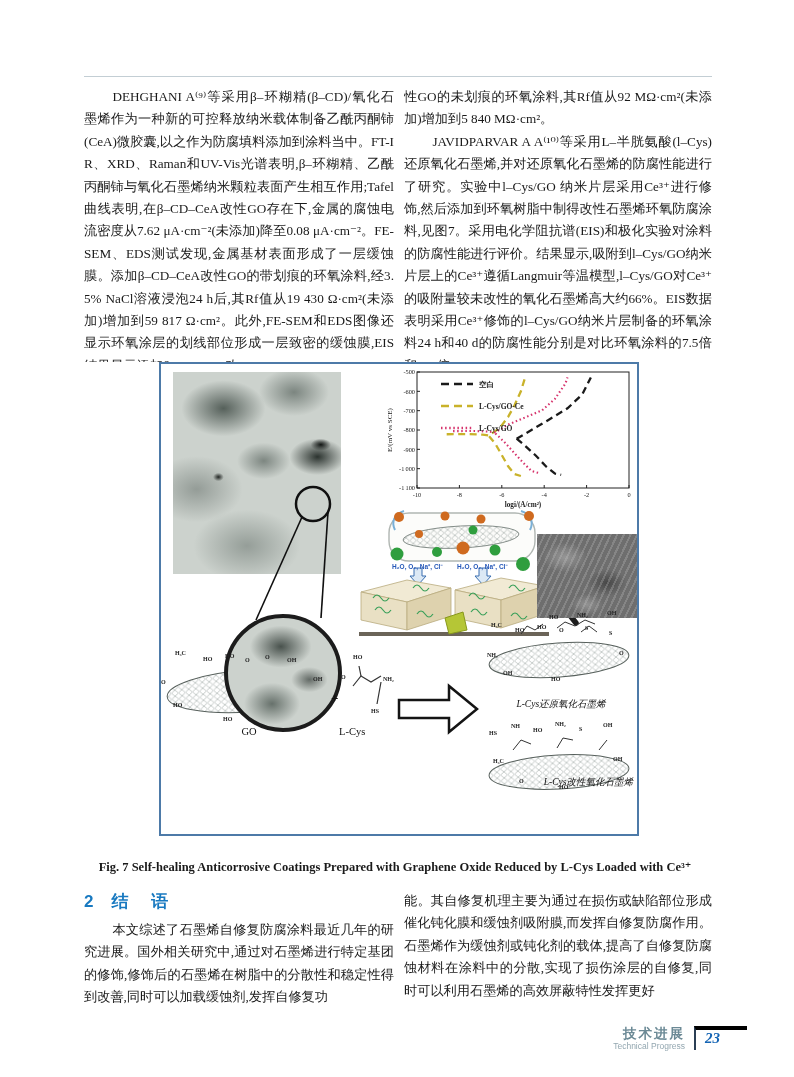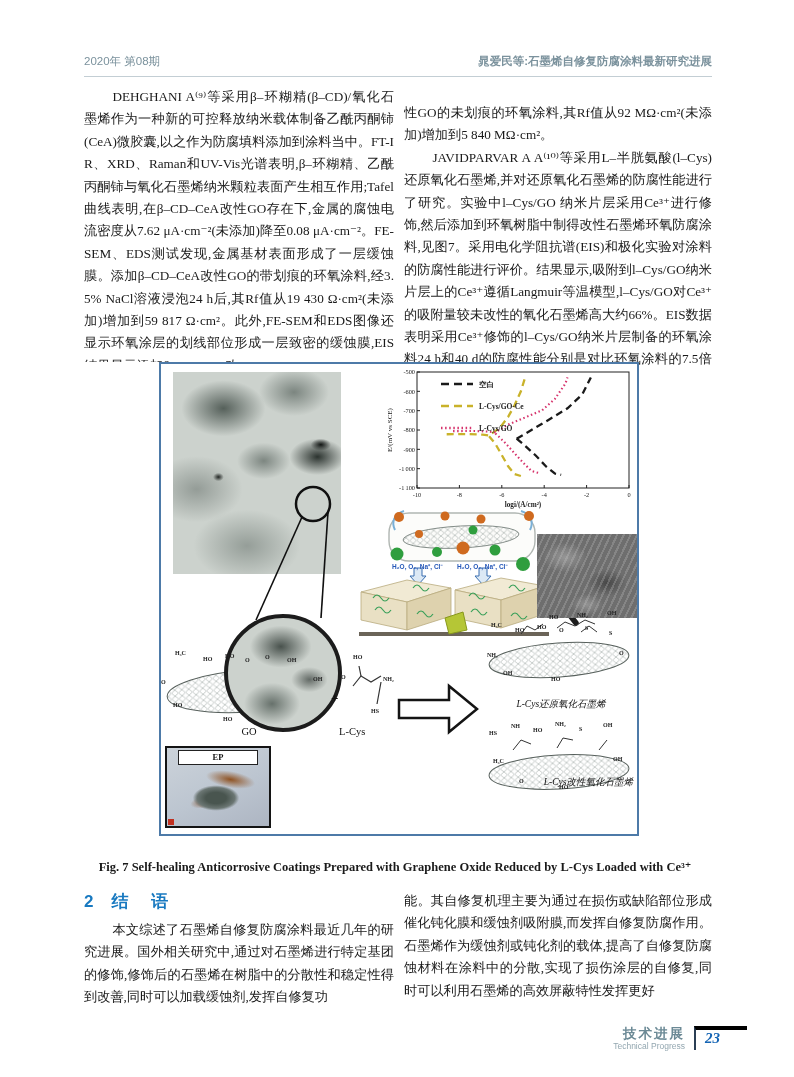--- a/index.html
+++ b/index.html
@@ -9,21 +9,21 @@
   .header{position:absolute;left:84px;right:82px;top:54px;display:flex;justify-content:space-between;
           font-family:"Liberation Sans","DejaVu Sans",sans-serif;font-size:11.5px;color:#7b929d;}
   .header .rt{font-weight:700;}
   .header-rule{position:absolute;left:84px;right:82px;top:76px;height:1px;background:#c3ced4;}
   
   .col{position:absolute;width:310px;font-size:13.2px;line-height:22.4px;text-align:justify;
        word-break:break-all;overflow:hidden;}
   .col p{margin:0;}
   .indent{text-indent:2.15em;}
   .col-l1{left:84px;top:86px;height:276px;}
-  .col-r1{left:404px;top:102px;width:308px;height:276px;}
+  .col-r1{left:404px;top:86px;width:308px;height:276px;}
   
   .figure-box{position:absolute;left:159px;top:362px;width:480px;height:474px;
               border:2px solid #4d7aa8;background:#fff;box-sizing:border-box;}
   .fig-inner{position:absolute;left:0;top:0;width:476px;height:470px;}
   .fig-art{position:absolute;left:0;top:0;}
   .tem{position:absolute;left:12px;top:8px;width:168px;height:202px;}
   .tem-texture{background-color:#ccd2cd;background-image:
     radial-gradient(60px 40px at 30% 18%, rgba(52,64,58,.78), rgba(52,64,58,0) 70%),
     radial-gradient(50px 34px at 72% 10%, rgba(70,82,76,.6), rgba(70,82,76,0) 70%),
     radial-gradient(40px 26px at 86% 42%, rgba(26,34,30,.9), rgba(26,34,30,0) 70%),
@@ -86,24 +86,20 @@
   .f-cn{font-size:13.5px;font-weight:700;color:#6b8995;letter-spacing:2px;line-height:15px;}
   .f-en{font-size:8.5px;color:#93a7b0;line-height:10px;}
   .f-num{border-top:4px solid #000000;border-left:2px solid #2b3f55;padding:0 27px 3px 9px;
          font:italic 700 15px "Liberation Serif",serif;color:#1464b4;}
 </style>
 </head>
 <body>
 
 <div class="page">
 
-  <div class="header">
-    <span>2020年 第08期</span>
-    <span class="rt">晁爱民等:石墨烯自修复防腐涂料最新研究进展</span>
-  </div>
   <div class="header-rule"></div>
 
   <div class="col col-l1">
     <p class="indent">DEHGHANI A⁽⁹⁾等采用β–环糊精(β–CD)/氧化石墨烯作为一种新的可控释放纳米载体制备乙酰丙酮铈(CeA)微胶囊,以之作为防腐填料添加到涂料当中。FT-IR、XRD、Raman和UV-Vis光谱表明,β–环糊精、乙酰丙酮铈与氧化石墨烯纳米颗粒表面产生相互作用;Tafel曲线表明,在β–CD–CeA改性GO存在下,金属的腐蚀电流密度从7.62 μA·cm⁻²(未添加)降至0.08 μA·cm⁻²。FE-SEM、EDS测试发现,金属基材表面形成了一层缓蚀膜。添加β–CD–CeA改性GO的带划痕的环氧涂料,经3.5% NaCl溶液浸泡24 h后,其Rf值从19 430 Ω·cm²(未添加)增加到59 817 Ω·cm²。此外,FE-SEM和EDS图像还显示环氧涂层的划线部位形成一层致密的缓蚀膜,EIS结果显示添加β–CD–CeA改</p>
   </div>
   <div class="col col-r1">
     <p>性GO的未划痕的环氧涂料,其Rf值从92 MΩ·cm²(未添加)增加到5 840 MΩ·cm²。</p>
     <p class="indent">JAVIDPARVAR A A⁽¹⁰⁾等采用L–半胱氨酸(l–Cys)还原氧化石墨烯,并对还原氧化石墨烯的防腐性能进行了研究。实验中l–Cys/GO 纳米片层采用Ce³⁺进行修饰,然后添加到环氧树脂中制得改性石墨烯环氧防腐涂料,见图7。采用电化学阻抗谱(EIS)和极化实验对涂料的防腐性能进行评价。结果显示,吸附到l–Cys/GO纳米片层上的Ce³⁺遵循Langmuir等温模型,l–Cys/GO对Ce³⁺的吸附量较未改性的氧化石墨烯高大约66%。EIS数据表明采用Ce³⁺修饰的l–Cys/GO纳米片层制备的环氧涂料24 h和40 d的防腐性能分别是对比环氧涂料的7.5倍和950倍。</p>
   </div>
 
@@ -247,27 +243,20 @@
       <div class="sem"></div>
 
       <div class="ion ion-l">H₂O, O₂, Na⁺, Cl⁻</div>
       <div class="ion ion-r">H₂O, O₂, Na⁺, Cl⁻</div>
       <div class="figlabel lbl-go">GO</div>
       <div class="figlabel lbl-plus">+</div>
       <div class="figlabel lbl-lcys">L-Cys</div>
       <div class="figlabel lbl-p1">L-Cys还原氧化石墨烯</div>
       <div class="figlabel lbl-p2">L-Cys改性氧化石墨烯</div>
 
-      <div class="photo photoA">
-        <div class="rustA"></div>
-        <div class="rustA2"></div>
-        <div class="blobA"></div>
-        <div class="plabel">EP</div>
-        <div class="tag"></div>
-      </div>
     <div class="atom" style="left: 14px; top: 286px;">H₃C</div>
         <div class="atom" style="left: 42px; top: 292px;">HO</div>
         <div class="atom" style="left: 64px; top: 289px;">HO</div>
         <div class="atom" style="left: 84px; top: 293px;">O</div>
         <div class="atom" style="left: 104px; top: 290px;">O</div>
         <div class="atom" style="left: 126px; top: 293px;">OH</div>
         <div class="atom" style="left: 0px; top: 315px;">O</div>
         <div class="atom" style="left: 12px; top: 338px;">HO</div>
         <div class="atom" style="left: 62px; top: 352px;">HO</div>
         <div class="atom" style="left: 152px; top: 312px;">OH</div>

